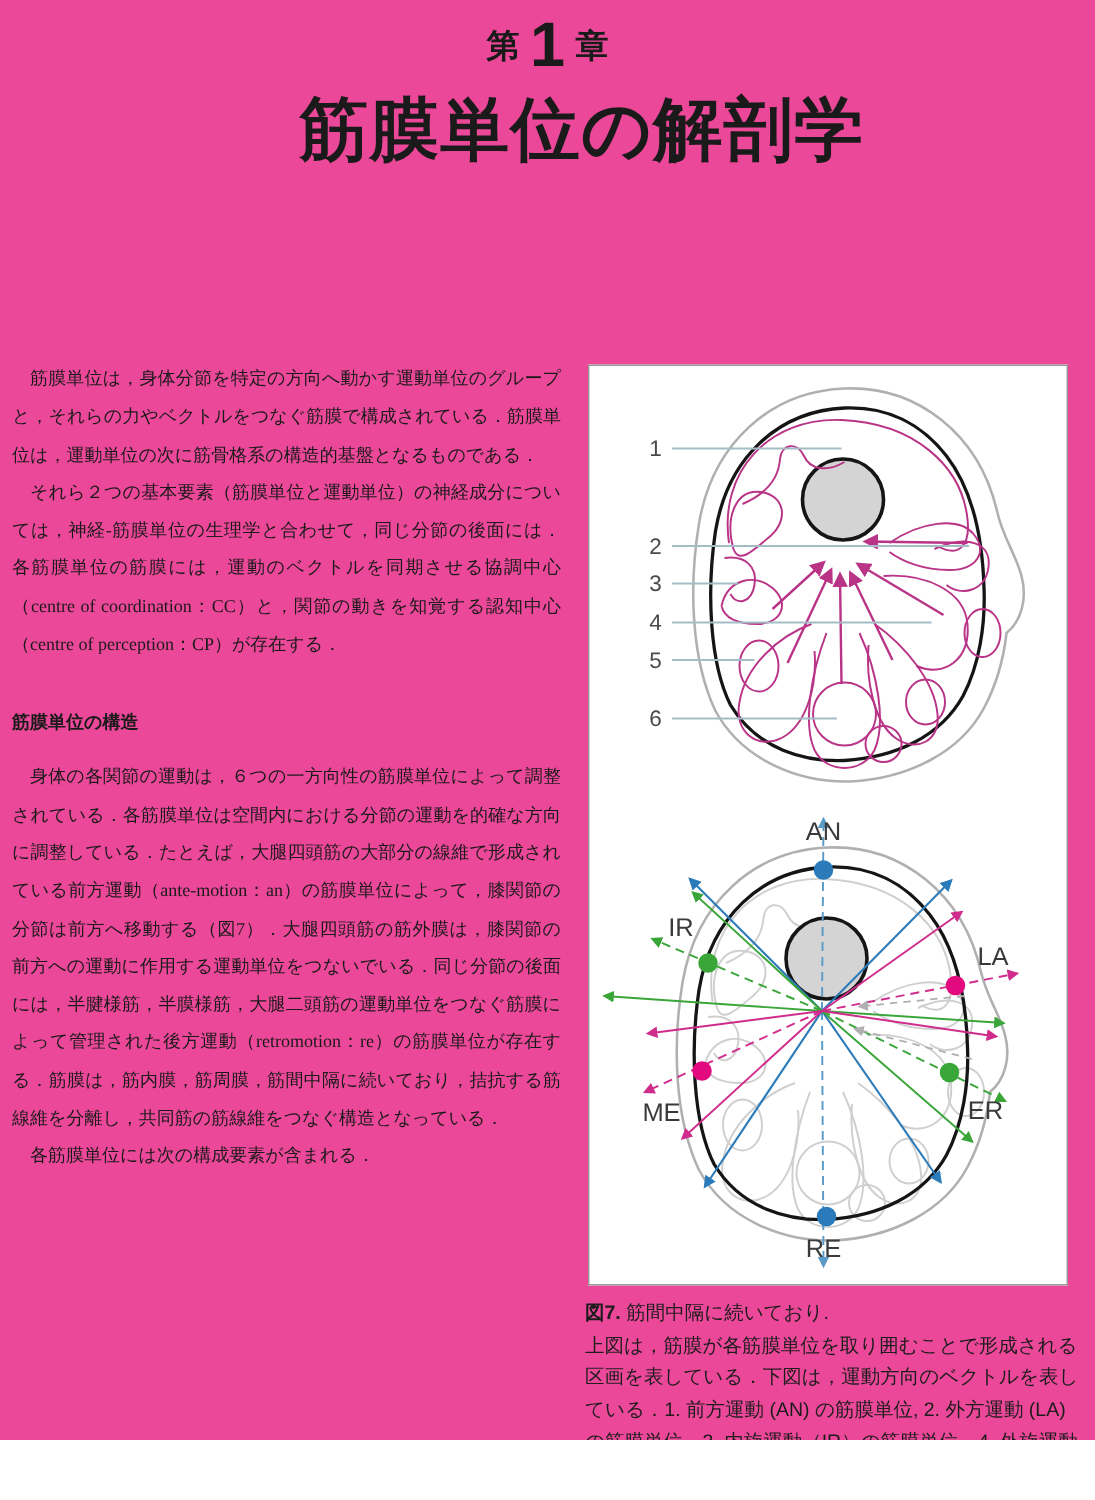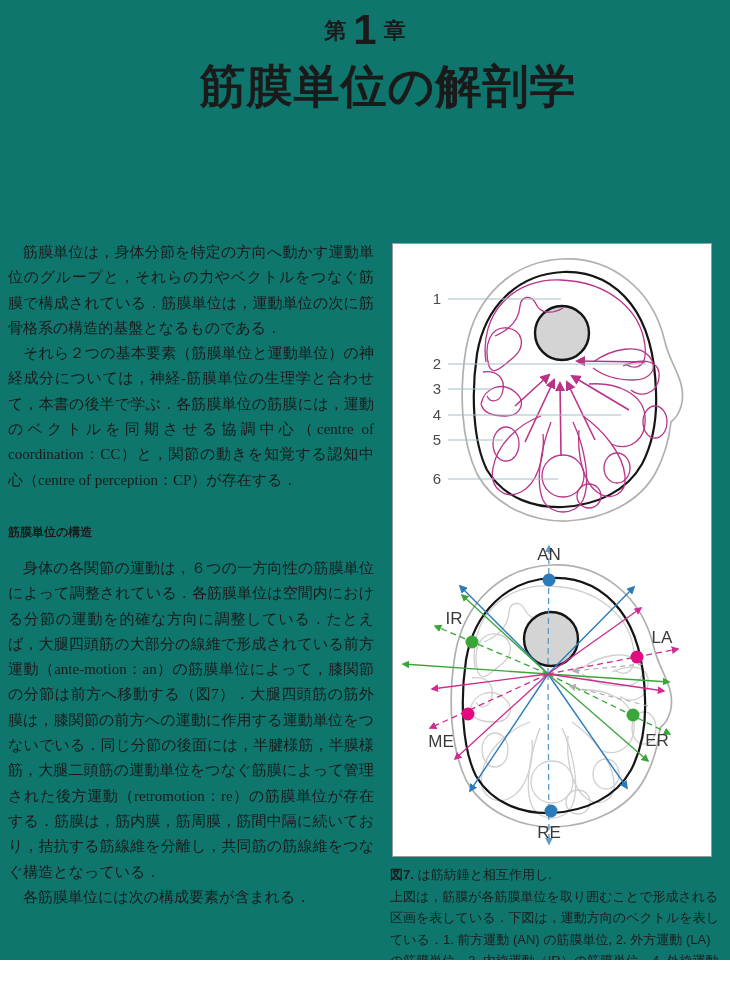--- a/index.html
+++ b/index.html
@@ -1,26 +1,26 @@
 <!DOCTYPE html>
 <html><head>
 <meta charset="utf-8">
 <style>
   html,body{margin:0;padding:0;background:#ffffff;}
-  .page{position:relative;width:730px;height:960px;background:#0f766e;overflow:hidden;
+  .page{position:relative;width:730px;height:960px;background:#ec4899;overflow:hidden;
         font-family:"Liberation Serif",serif;color:#1a1a1a;}
   
   .chapter-line{text-align:center;margin-top:6px;font-family:"Liberation Sans",sans-serif;}
   .ch-kanji{font-size:22px;font-weight:bold;vertical-align:6px;}
   .ch-num{font-size:42px;font-weight:bold;margin:0 7px;}
   .chapter-title{text-align:center;font-family:"Liberation Sans",sans-serif;
         font-size:46px;font-weight:bold;margin:2px 0 0;letter-spacing:1px;padding-left:46px;}
   
   .left-col{position:absolute;left:8px;top:240px;width:366px;}
-  .left-col p{margin:0;text-indent:1em;font-size:15px;line-height:25.3px;
+  .left-col p{margin:0;text-indent:1em;font-size:12px;line-height:25.3px;
         text-align:justify;}
   .section-head{font-family:"Liberation Sans",sans-serif;font-size:12px;font-weight:bold;
         margin:31px 0 15px;}
   
   .figure-box{position:absolute;left:392px;top:243px;width:320px;height:614px;
         border:1px solid #9b9b9b;box-sizing:border-box;background:#fff;}
   .figure-box svg{display:block;width:100%;height:100%;}
   .fig-num{font-family:"Liberation Sans",sans-serif;font-size:15px;fill:#4a4a4a;}
   .dir-label{font-family:"Liberation Sans",sans-serif;font-size:17px;fill:#3a3a3a;}
   .figcaption{position:absolute;left:390px;top:864px;width:332px;
@@ -34,21 +34,21 @@
 
   <header>
     <div class="chapter-line">
       <span class="ch-kanji">第</span><span class="ch-num">1</span><span class="ch-kanji">章</span>
     </div>
     <h1 class="chapter-title">筋膜単位の解剖学</h1>
   </header>
 
   <div class="left-col">
     <p>筋膜単位は，身体分節を特定の方向へ動かす運動単位のグループと，それらの力やベクトルをつなぐ筋膜で構成されている．筋膜単位は，運動単位の次に筋骨格系の構造的基盤となるものである．</p>
-    <p>それら２つの基本要素（筋膜単位と運動単位）の神経成分については，神経-筋膜単位の生理学と合わせて，本書の後半で学ぶ．各筋膜単位の筋膜には，運動のベクトルを同期させる協調中心（centre of coordination：CC）と，関節の動きを知覚する認知中心（centre of perception：CP）が存在する．</p>
+    <p>それら２つの基本要素（筋膜単位と運動単位）の神経成分については，神経-筋膜単位の生理学と合わせて，同じ分節の後面には．各筋膜単位の筋膜には，運動のベクトルを同期させる協調中心（centre of coordination：CC）と，関節の動きを知覚する認知中心（centre of perception：CP）が存在する．</p>
     <h2 class="section-head">筋膜単位の構造</h2>
     <p>身体の各関節の運動は，６つの一方向性の筋膜単位によって調整されている．各筋膜単位は空間内における分節の運動を的確な方向に調整している．たとえば，大腿四頭筋の大部分の線維で形成されている前方運動（ante-motion：an）の筋膜単位によって，膝関節の分節は前方へ移動する（図7）．大腿四頭筋の筋外膜は，膝関節の前方への運動に作用する運動単位をつないでいる．同じ分節の後面には，半腱様筋，半膜様筋，大腿二頭筋の運動単位をつなぐ筋膜によって管理された後方運動（retromotion：re）の筋膜単位が存在する．筋膜は，筋内膜，筋周膜，筋間中隔に続いており，拮抗する筋線維を分離し，共同筋の筋線維をつなぐ構造となっている．</p>
     <p>各筋膜単位には次の構成要素が含まれる．</p>
 
   </div>
 
   <div class="figure-box">
     <svg viewBox="0 0 318 612">
       <defs>
         <marker id="mMag" viewBox="0 0 10 10" refX="8" refY="5" markerWidth="6.5" markerHeight="6.5" orient="auto-start-reverse">
@@ -182,17 +182,17 @@
         <text class="dir-label" x="269" y="399" text-anchor="middle">LA</text>
         <text class="dir-label" x="48" y="503" text-anchor="middle">ME</text>
         <text class="dir-label" x="264" y="502" text-anchor="middle">ER</text>
         <text class="dir-label" x="156" y="594" text-anchor="middle">RE</text>
       </g>
     </svg>
   </div>
 
   <div class="figcaption">
     <span class="cap-label">図7.</span>
-    <span>は筋紡錘と相互作用し.</span>
+    <span>筋間中隔に続いており.</span>
     <div>上図は，筋膜が各筋膜単位を取り囲むことで形成される区画を表している．下図は，運動方向のベクトルを表している．1. 前方運動 (AN) の筋膜単位, 2. 外方運動 (LA) の筋膜単位，3. 内旋運動（IR）の筋膜単位，4. 外旋運動 (ER) の筋膜単位, 5. 内方運動 (ME) の筋膜単位, 6. 後方運動（RE）の筋膜単位.</div>
   </div>
 
 </div>
 
 </body></html>

